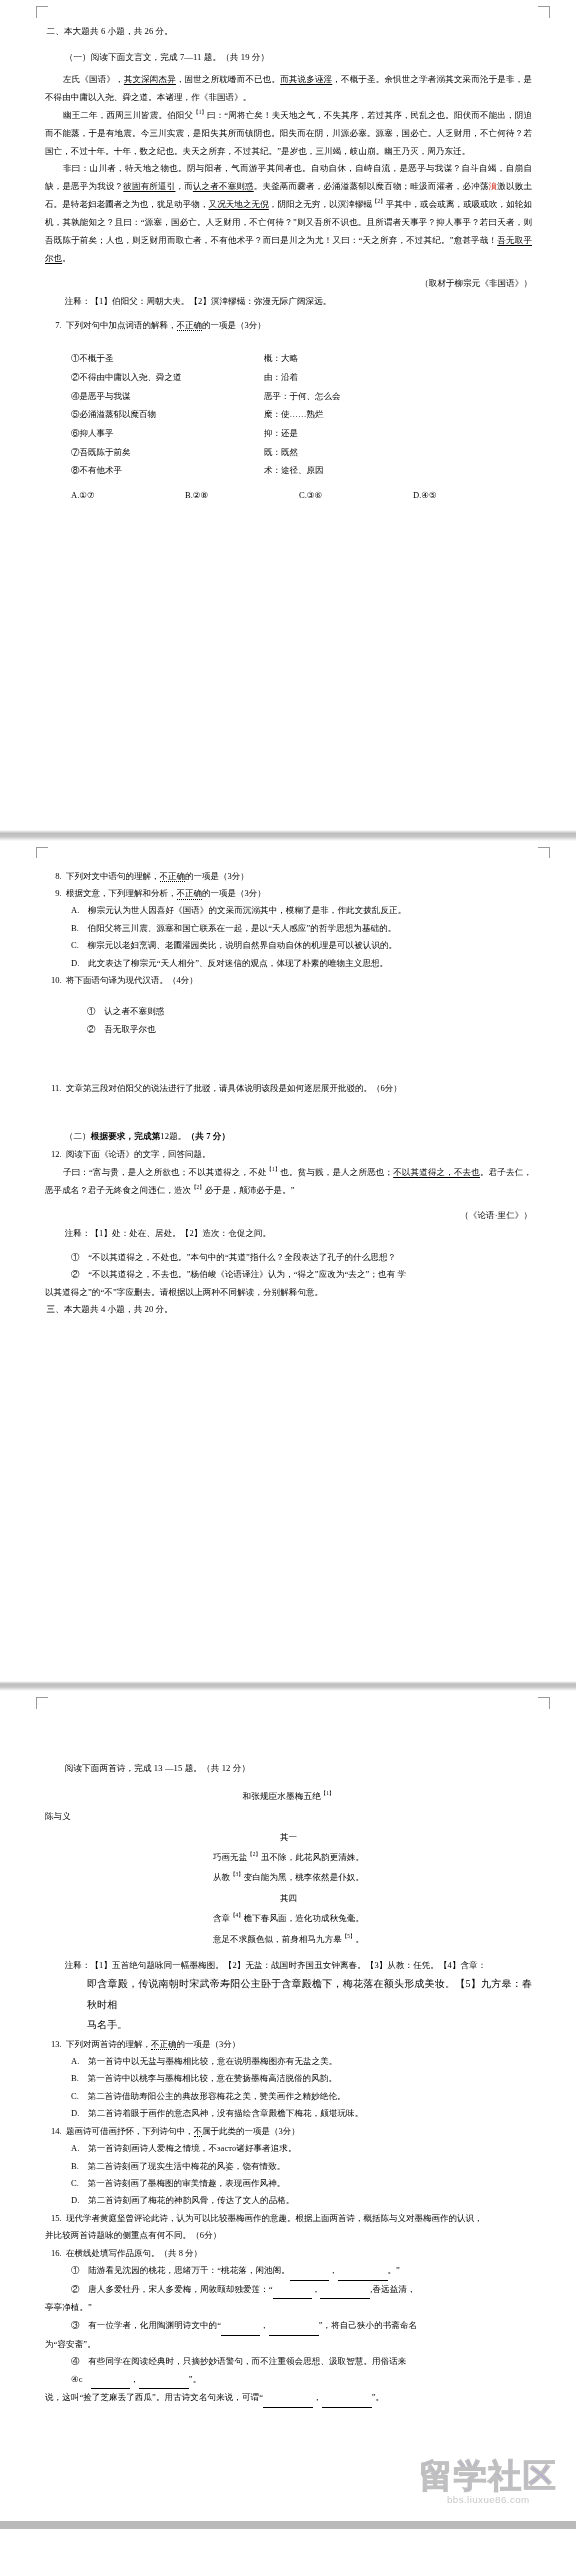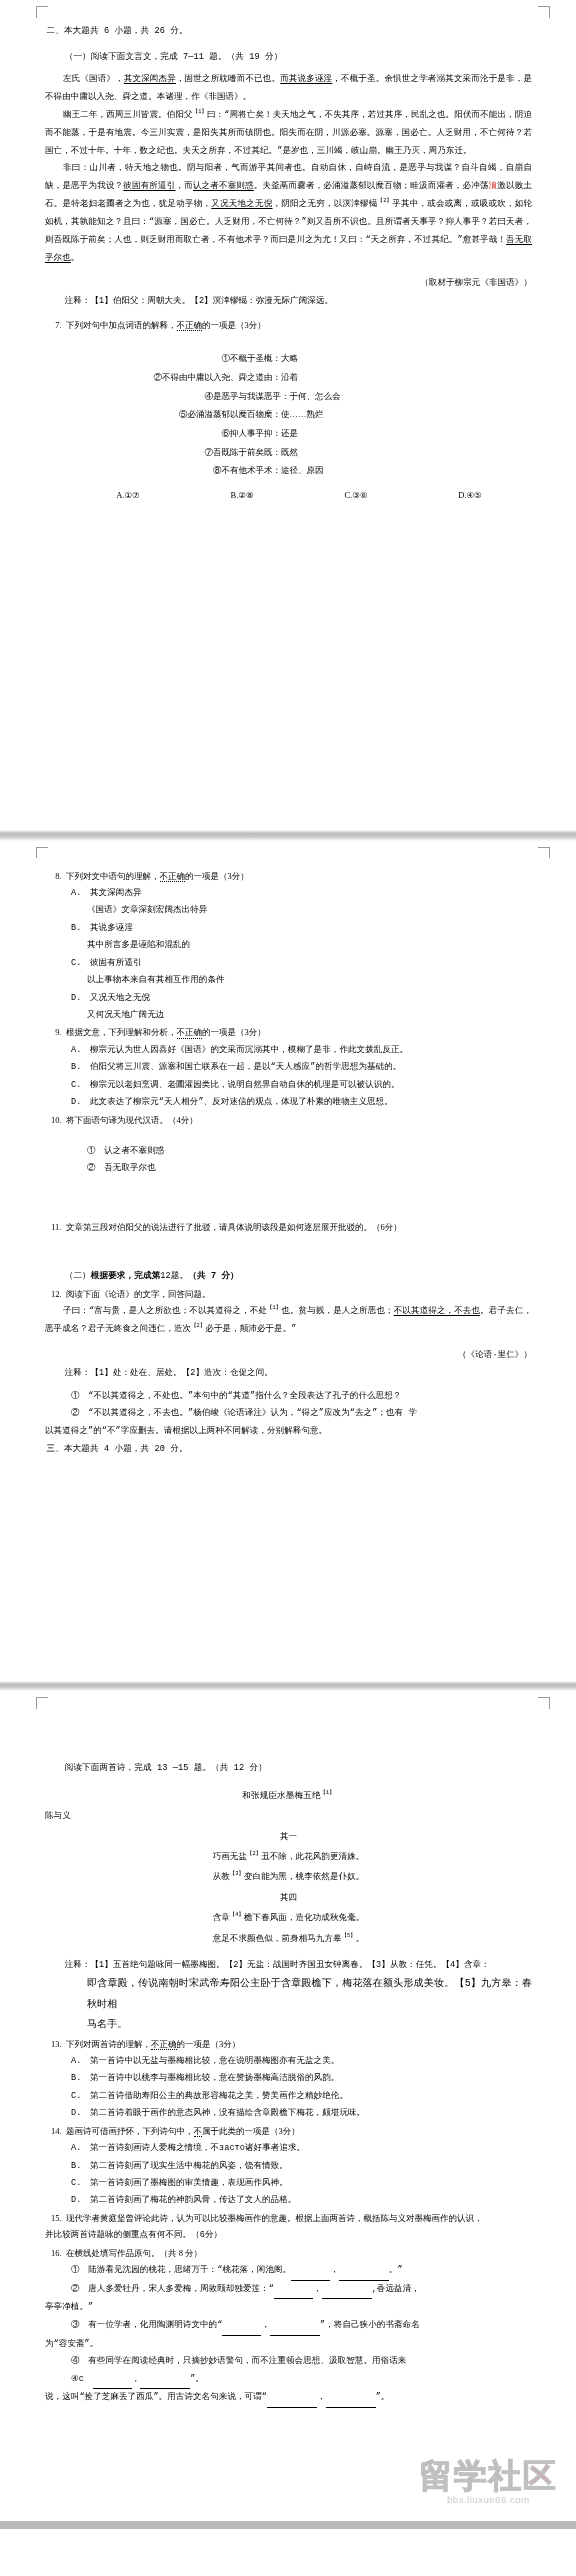--- a/index.html
+++ b/index.html
@@ -36,21 +36,20 @@
   }
   .crop.tl { left: 36px; top: 6px; border-left: 0.8px solid #9a9a9a; border-top: 0.8px solid #9a9a9a; }
   .crop.tr { right: 27px; top: 6px; border-right: 0.8px solid #9a9a9a; border-top: 0.8px solid #9a9a9a; }
 
   p, div.line {
     margin: 0;
     font-size: 8.5px;
     line-height: 2.05;
     letter-spacing: 0.1px;
     text-align: justify;
-    font-family: Liberation Mono, monospace;
   }
   .sec-head {
     font-size: 8.6px;
     line-height: 2.0;
     margin-left: 1.5px;
   }
   .sub-head {
     font-size: 8.6px;
     line-height: 2.2;
     margin-left: 19.7px;
@@ -91,28 +90,27 @@
     margin-left: 42px;
     font-size: 8.5px;
     line-height: 2.05;
   }
   .item-row {
     display: flex;
     margin-left: 26px;
     font-size: 8.5px;
     line-height: 2.2;
   }
-  .item-stem { width: 193px; flex: 0 0 193px; text-align: right; }
+  .item-stem { width: 193px; flex: 0 0 193px; }
   .item-gloss { flex: 1 1 auto; }
   .choice-row {
     display: flex;
     margin-left: 26px;
     font-size: 8.5px;
     line-height: 2.2;
-    text-align: center;
   }
   .choice-row span { width: 114px; flex: 0 0 114px; }
   .dotted { position: relative; }
   .dotted::after {
     content: "";
     position: absolute;
     left: 0; right: 0;
     bottom: -1.5px;
     height: 0;
     border-bottom: 0.8px dotted #000;
@@ -141,21 +139,21 @@
     right: 19.7px;
     bottom: 16.7px;
     text-align: center;
     opacity: 0.55;
     pointer-events: none;
   }
   .watermark .wm-main {
     font-size: 33px;
     font-weight: bold;
     letter-spacing: 1.5px;
-    color: #be185d;
+    color: #6d28d9;
     -webkit-text-stroke: 1.1px #8d8d8d;
     line-height: 1;
     font-family: "Liberation Sans", sans-serif;
   }
   .watermark .wm-sub {
     font-size: 9.8px;
     color: #9a9a9a;
     font-family: "Liberation Sans", sans-serif;
     letter-spacing: 0.4px;
     margin-top: 1.5px;
@@ -238,30 +236,20 @@
   <div class="page" style="height:840px; padding-top:27px;">
     <div class="crop tl"></div>
     <div class="crop tr"></div>
 
     <div class="q-line">
       <div class="q-label">8.</div>
       <div class="q-body">
         <span>下列对文中语句的理解，</span><span class="dotted">不正确</span><span>的一项是（3分）</span>
       </div>
     </div>
-    <div id="q8-options">
-        <p class="opt">A.　其文深闳杰异</p>
-        <p class="opt-sub">《国语》文章深刻宏阔杰出特异</p>
-        <p class="opt">B.　其说多诬淫</p>
-        <p class="opt-sub">其中所言多是诬陷和混乱的</p>
-        <p class="opt">C.　彼固有所逼引</p>
-        <p class="opt-sub">以上事物本来自有其相互作用的条件</p>
-        <p class="opt">D.　又况天地之无倪</p>
-        <p class="opt-sub">又何况天地广阔无边</p>
-      </div>
 
     <div class="q-line">
       <div class="q-label">9.</div>
       <div class="q-body">
         <span>根据文意，下列理解和分析，</span><span class="dotted">不正确</span><span>的一项是（3分）</span>
       </div>
     </div>
     <div id="q9-options">
         <p class="opt">A.　柳宗元认为世人因喜好《国语》的文采而沉溺其中，模糊了是非，作此文拨乱反正。</p>
         <p class="opt">B.　伯阳父将三川震、源塞和国亡联系在一起，是以“天人感应”的哲学思想为基础的。</p>

